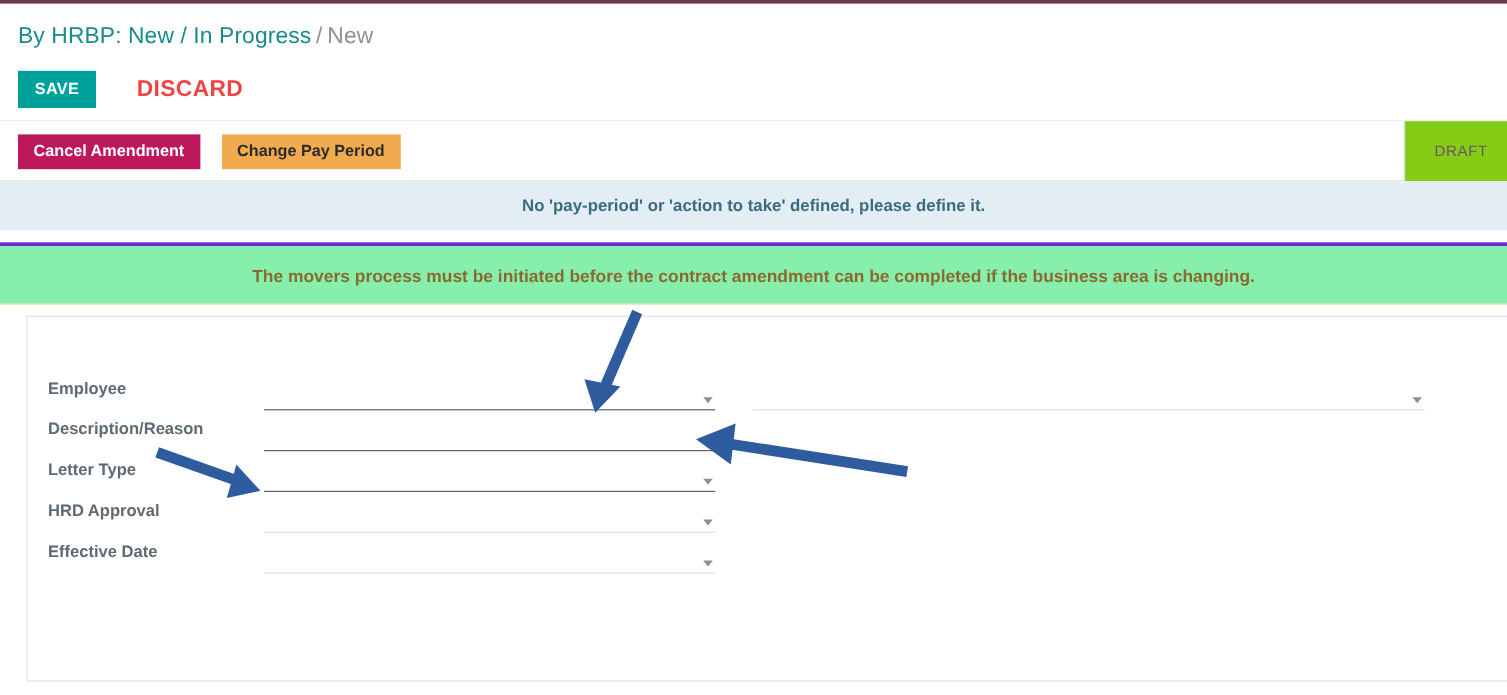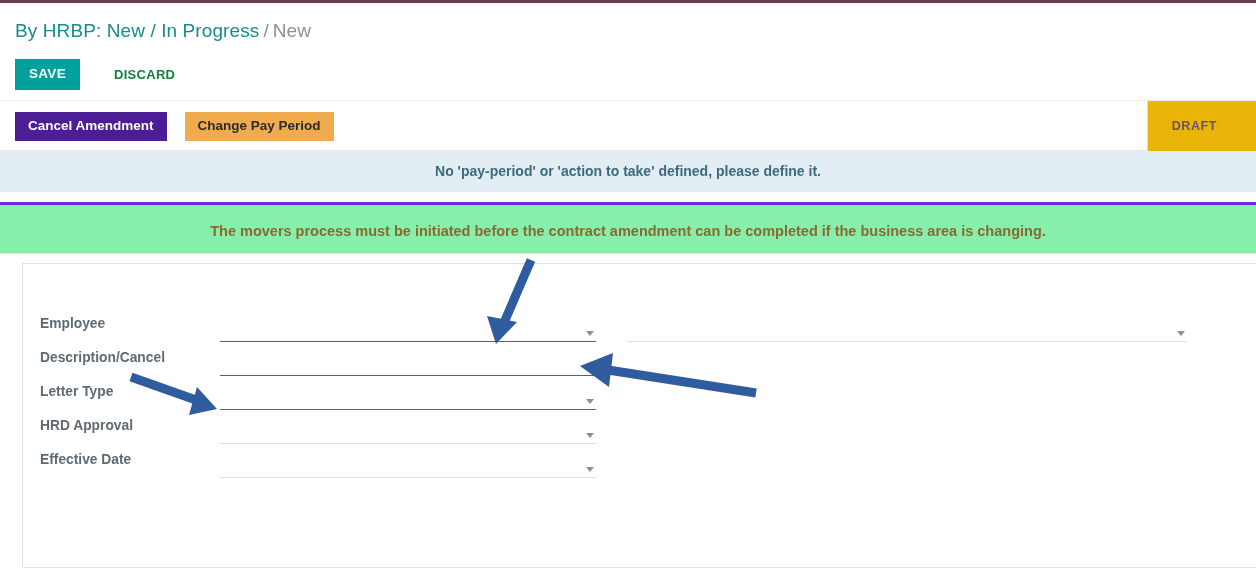--- a/index.html
+++ b/index.html
@@ -61,23 +61,23 @@
     font-weight: bold;
     letter-spacing: 0.3px;
     padding: 8px 14px 9px 14px;
     cursor: pointer;
     border-radius: 0;
     line-height: 14px;
   }
   .btn-discard {
     background: transparent;
     border: none;
-    color: #15803d;
-    font-family: "Liberation Sans", sans-serif;
-    font-size: 13px;
+    color: #ef4444;
+    font-family: "Liberation Sans", sans-serif;
+    font-size: 19px;
     font-weight: bold;
     letter-spacing: 0.3px;
     margin-left: 16px;
     cursor: pointer;
     padding: 8px 4px;
     line-height: 14px;
   }
 
   
   .statusbar {
@@ -90,21 +90,21 @@
     border-bottom: 1px solid #e4e7ea;
     box-sizing: border-box;
   }
   .wf-buttons {
     position: absolute;
     left: 15px; top: 11px;
     display: flex;
     align-items: center;
   }
   .btn-cancel-amendment {
-    background: #4c1d95;
+    background: #be185d;
     color: #ffffff;
     border: none;
     font-family: "Liberation Sans", sans-serif;
     font-size: 13.5px;
     font-weight: bold;
     padding: 7px 13px 8px 13px;
     cursor: pointer;
     line-height: 14px;
   }
   .btn-change-pay-period {
@@ -125,25 +125,25 @@
     position: absolute;
     right: 0; top: 0;
     height: 50px;
     display: flex;
     align-items: center;
   }
   .stage-item {
     height: 50px;
     display: flex;
     align-items: center;
-    padding: 0 39px 0 24px;
-    background: #eab308;
+    padding: 0 16px 0 24px;
+    background: #84cc16;
     color: #6d5263;
     font-size: 12.5px;
-    font-weight: bold;
+    font-weight: normal;
     letter-spacing: 0.6px;
     border-left: 1px solid #d8dcdf;
     cursor: pointer;
     box-sizing: border-box;
   }
 
   
   .alert {
     width: 1256px;
     box-sizing: border-box;
@@ -283,21 +283,21 @@
       <div class="field-row">
         <div class="field-label left-label">Employee</div>
         <div class="field-control">
           <span></span>
           <span class="caret"></span>
           <span class="field-underline ul-strong"></span>
         </div>
       </div>
 
       <div class="field-row">
-        <div class="field-label left-label">Description/Cancel</div>
+        <div class="field-label left-label">Description/Reason</div>
         <div class="field-control">
           <span></span>
           <span class="caret"></span>
           <span class="field-underline ul-strong"></span>
         </div>
       </div>
 
       <div class="field-row">
         <div class="field-label left-label">Letter Type</div>
         <div class="field-control">

